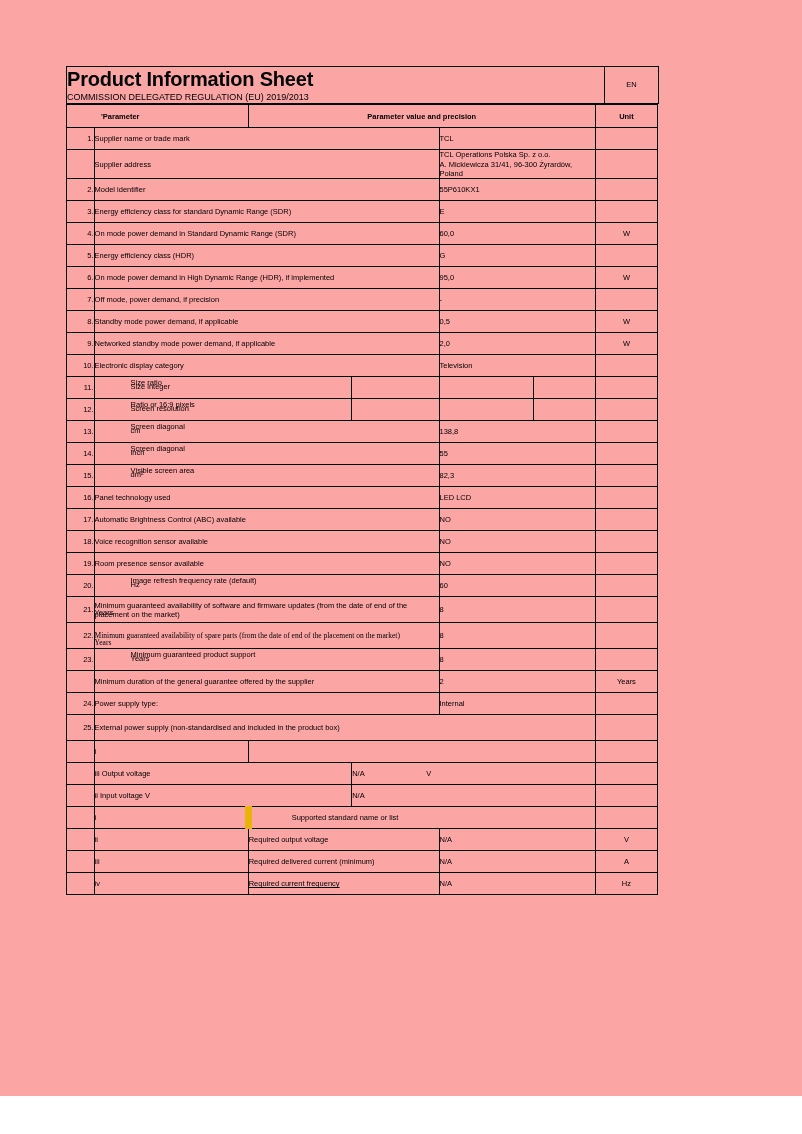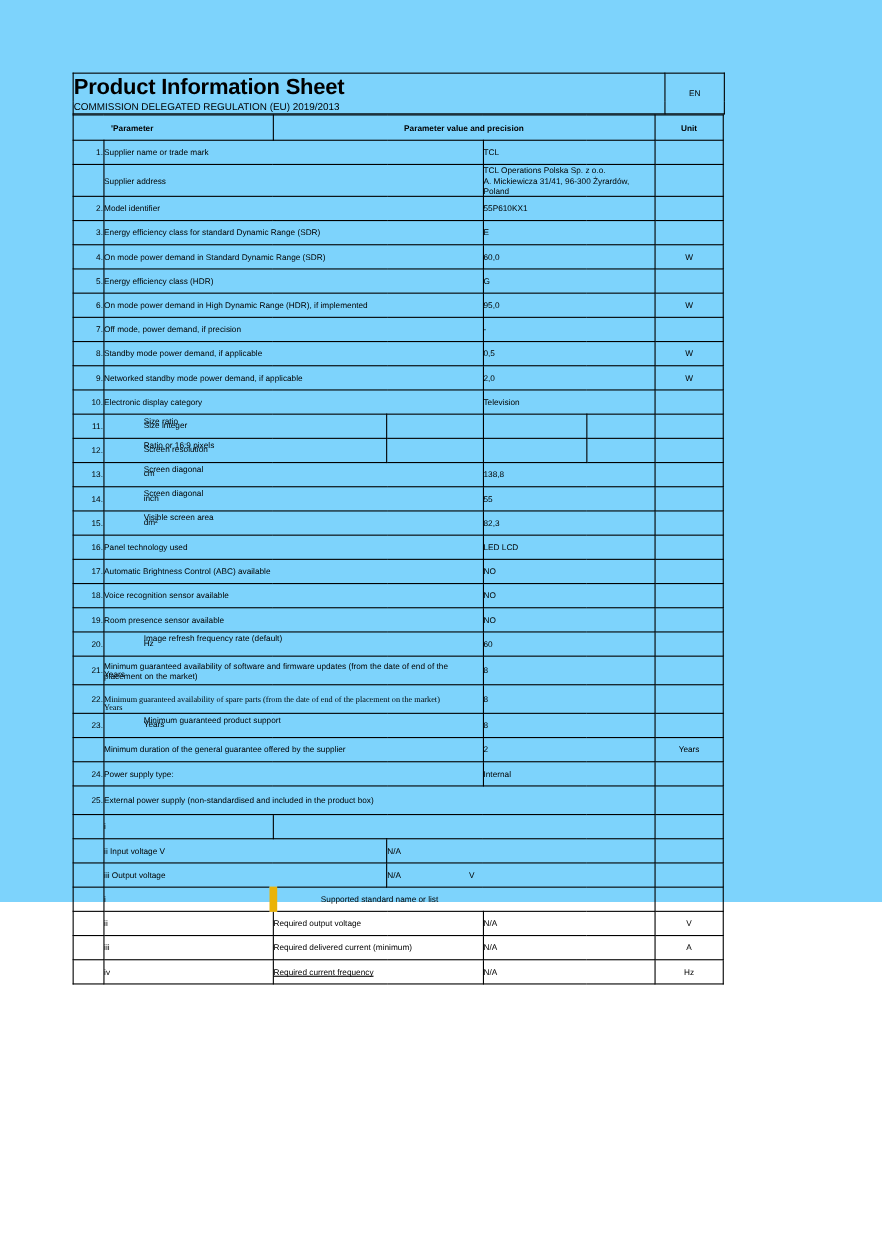--- a/index.html
+++ b/index.html
@@ -11,22 +11,22 @@
     width: 802px;
     height: 1134px;
     font-family: "Liberation Sans", sans-serif;
     color: #000000;
     position: relative;
   }
   .page {
     position: absolute;
     left: 0; top: 0;
     width: 802px;
-    height: 820px;
-    background: #7dd3fc;
+    height: 1096px;
+    background: #fca5a5;
   }
   .sheet {
     position: absolute;
     left: 66px;
     top: 66px;
     width: 592px;
   }
   table.doc {
     border-collapse: collapse;
     width: 592px;
@@ -414,37 +414,37 @@
       <tr class="row-h">
         <td class="num"></td>
         <td class="sub-roman">i</td>
         <td colspan="4" class="label" style="border-left:1px solid #000;"></td>
         <td class="unit"></td>
       </tr>
 
       <tr class="row-h">
         <td class="num"></td>
         <td class="label" colspan="2">
-          <span>ii</span>
-          <span>Input voltage V</span>
-        </td>
-        <td class="value" colspan="3">N/A</td>
-        <td class="unit"></td>
-      </tr>
-
-      <tr class="row-h">
-        <td class="num"></td>
-        <td class="label" colspan="2">
           <span>iii</span>
           <span>Output voltage</span>
         </td>
         <td class="value" colspan="3">
           <span>N/A</span>
           <span class="unit-inline">V</span>
         </td>
+        <td class="unit"></td>
+      </tr>
+
+      <tr class="row-h">
+        <td class="num"></td>
+        <td class="label" colspan="2">
+          <span>ii</span>
+          <span>Input voltage V</span>
+        </td>
+        <td class="value" colspan="3">N/A</td>
         <td class="unit"></td>
       </tr>
 
 
       <tr class="row-h">
         <td class="num"></td>
         <td class="sub-roman">i</td>
         <td colspan="4" class="label" style="border-left:7px solid #eab308;padding-left:40px;">Supported standard name or list</td>
         <td class="unit"></td>
       </tr>

